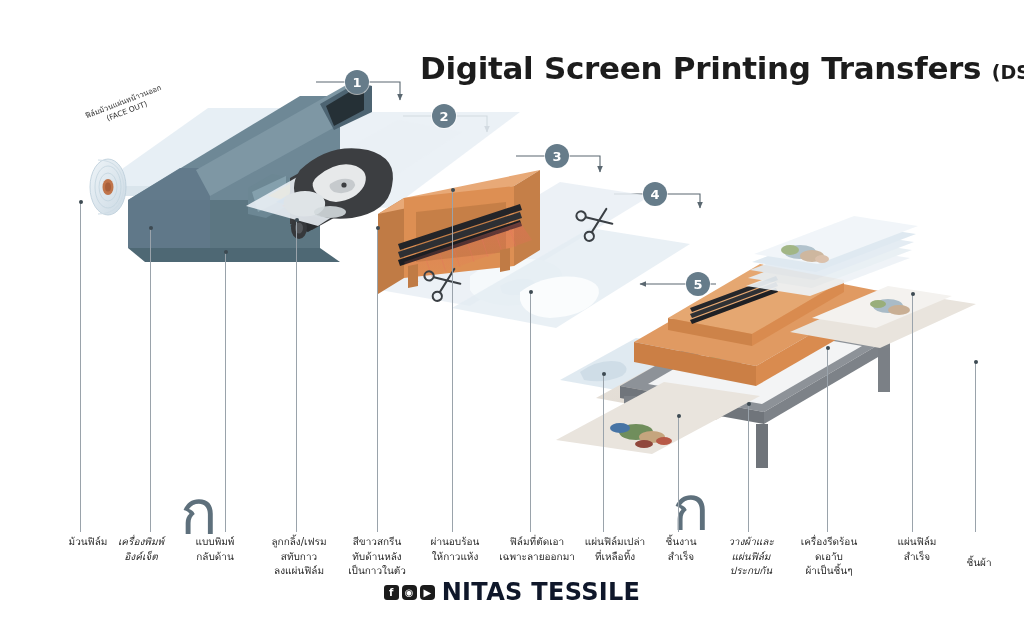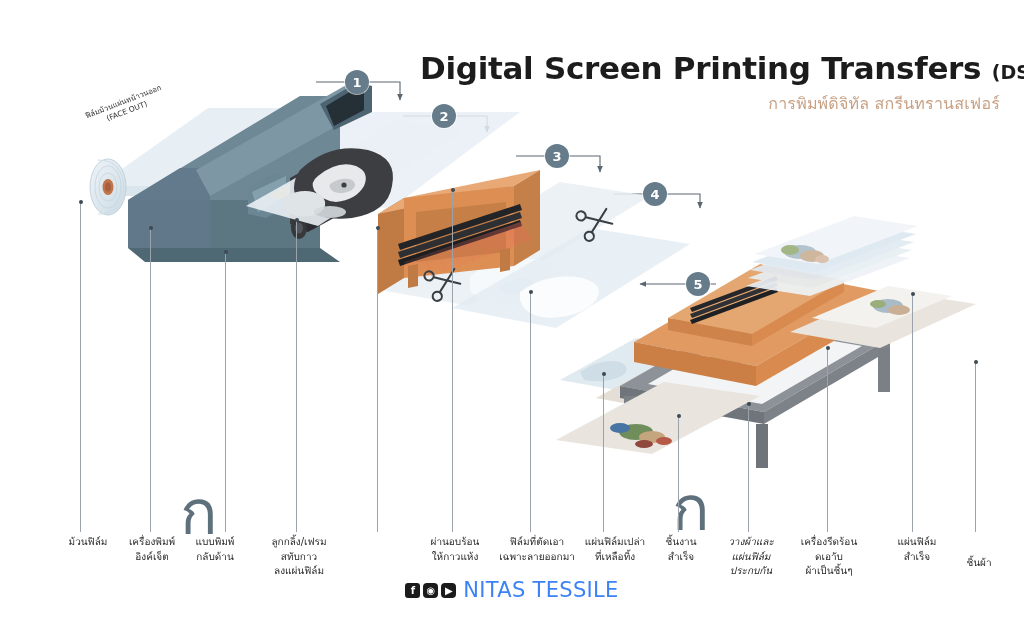--- a/index.html
+++ b/index.html
@@ -91,23 +91,23 @@
   .social-icon {
     width: 15px; height: 15px;
     background: #1b1b1b;
     border-radius: 3px;
     display: inline-flex;
     align-items: center; justify-content: center;
     color: #fff; font-size: 10px; font-weight: 700;
   }
   .social-icon.rounded { border-radius: 4px; }
   #brand-name {
-    font-size: 21px;
-    font-weight: 400;
-    color: #3b82f6;
+    font-size: 24px;
+    font-weight: 700;
+    color: #0f172a;
     letter-spacing: 0.3px;
     margin-left: 4px;
   }
   #brand-url {
     font-size: 10.5px;
     color: #3a3a3a;
     margin-top: 1px;
     letter-spacing: 0.2px;
   }
 
@@ -412,21 +412,20 @@
     </div>
 
   <div class="deco-glyph" id="deco-glyph-left">ก</div>
   <div class="deco-glyph" id="deco-glyph-right">ก</div>
 
   <div id="title-block">
     <div id="title-main">
       <span>Digital Screen Printing Transfers</span>
       <span id="title-abbr">(DST)</span>
     </div>
-    <div id="title-sub">การพิมพ์ดิจิทัล สกรีนทรานสเฟอร์</div>
   </div>
 
   <div id="leaders">
       <div class="leader" style="left: 80px; top: 202px; height: 330px;"></div>
       <div class="leader-dot" style="left: 78.5px; top: 200px;"></div>
       <div class="leader" style="left: 150px; top: 228px; height: 304px;"></div>
       <div class="leader-dot" style="left: 148.5px; top: 226px;"></div>
       <div class="leader" style="left: 225px; top: 252px; height: 280px;"></div>
       <div class="leader-dot" style="left: 223.5px; top: 250px;"></div>
       <div class="leader" style="left: 296px; top: 220px; height: 312px;"></div>
@@ -445,27 +444,30 @@
       <div class="leader-dot" style="left: 746.5px; top: 402px;"></div>
       <div class="leader" style="left: 827px; top: 348px; height: 184px;"></div>
       <div class="leader-dot" style="left: 825.5px; top: 346px;"></div>
       <div class="leader" style="left: 912px; top: 294px; height: 238px;"></div>
       <div class="leader-dot" style="left: 910.5px; top: 292px;"></div>
       <div class="leader" style="left: 975px; top: 362px; height: 170px;"></div>
       <div class="leader-dot" style="left: 973.5px; top: 360px;"></div>
     </div>
   <div id="label-row">
       <div class="caption" style="left: 55px; width: 66px;">ม้วนฟิล์ม</div>
-      <div class="caption" style="left: 115px; width: 74px;">เครื่องพิมพ์
+      <div class="caption" style="left: 104px; width: 74px; font-style: italic;">เครื่องพิมพ์
 อิงค์เจ็ต</div>
       <div class="caption" style="left: 180px; width: 70px;">แบบพิมพ์
 กลับด้าน</div>
       <div class="caption" style="left: 256px; width: 86px; text-align: center;">ลูกกลิ้ง/เฟรม
 สทับกาว
 ลงแผ่นฟิล์ม</div>
+      <div class="caption" style="left: 337px; width: 80px;">สีขาวสกรีน
+ทับด้านหลัง
+เป็นกาวในตัว</div>
       <div class="caption" style="left: 417px; width: 76px;">ผ่านอบร้อน
 ให้กาวแห้ง</div>
       <div class="caption" style="left: 569px; width: 92px;">แผ่นฟิล์มเปล่า
 ที่เหลือทิ้ง</div>
       <div class="caption" style="left: 489px; width: 96px;">ฟิล์มที่ตัดเอา
 เฉพาะลายออกมา</div>
       <div class="caption" style="left: 651px; width: 60px;">ชิ้นงาน
 สำเร็จ</div>
       <div class="caption" style="left: 715px; width: 72px; font-style: italic;">วางผ้าและ
 แผ่นฟิล์ม

